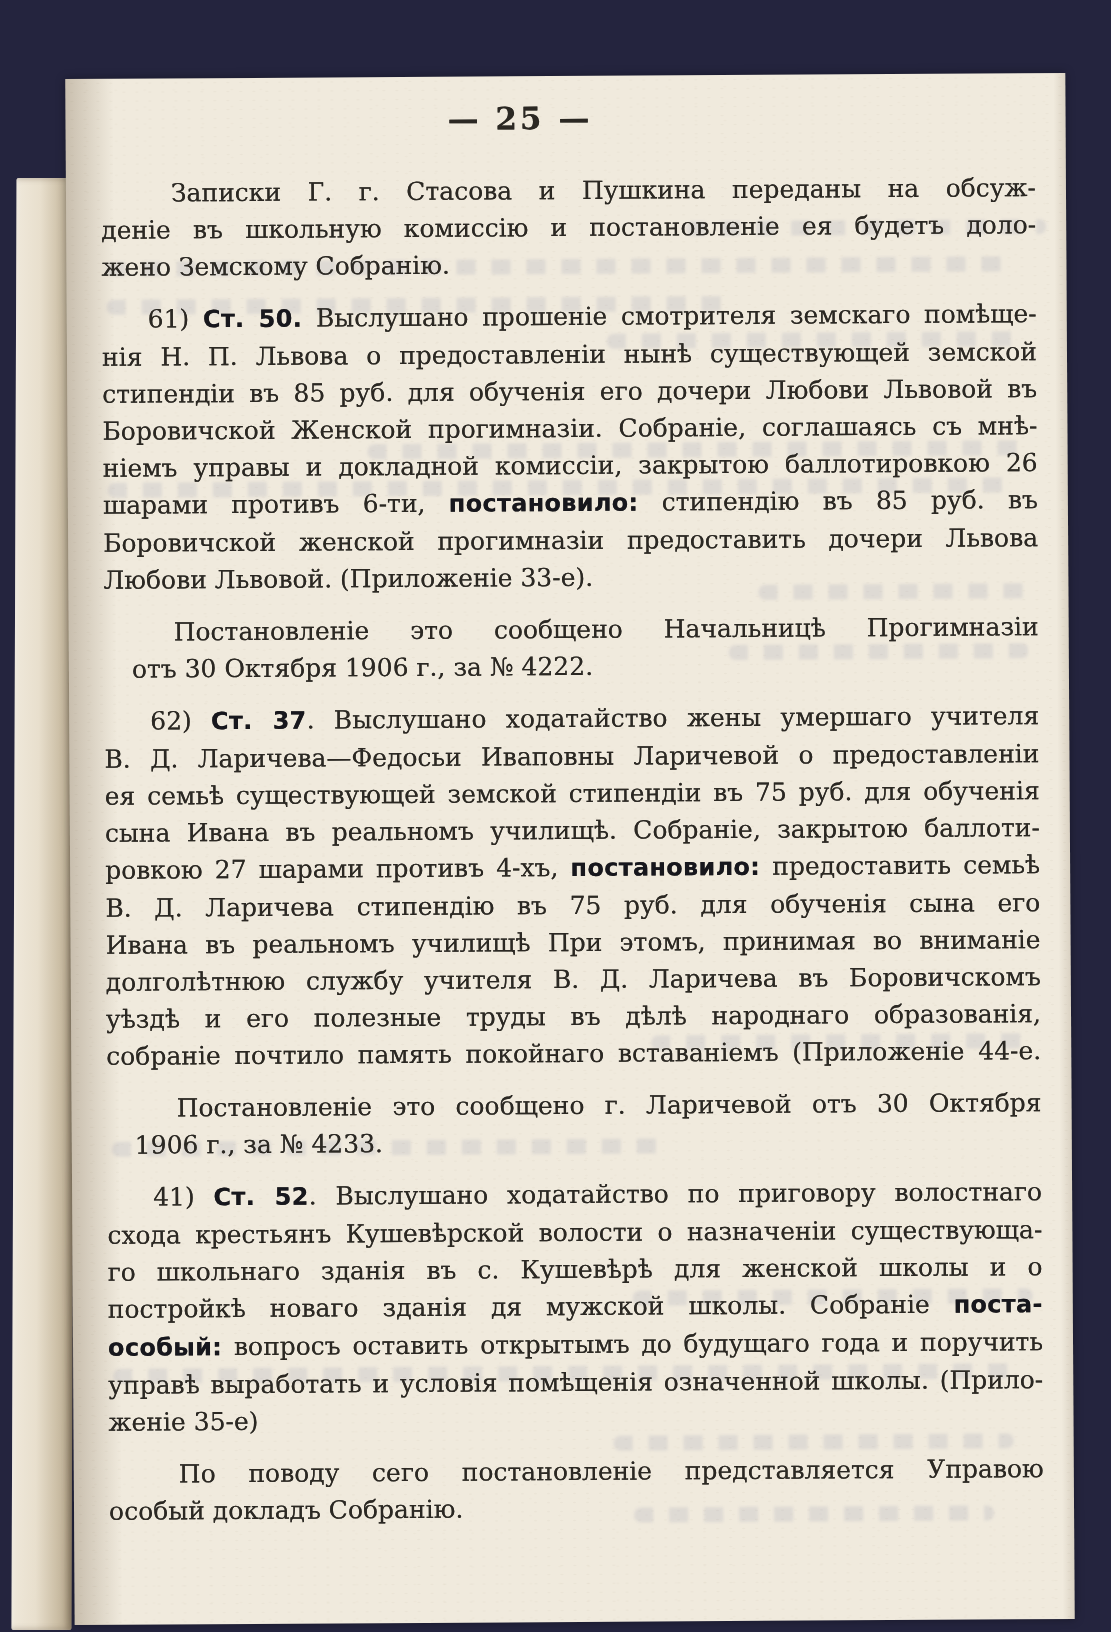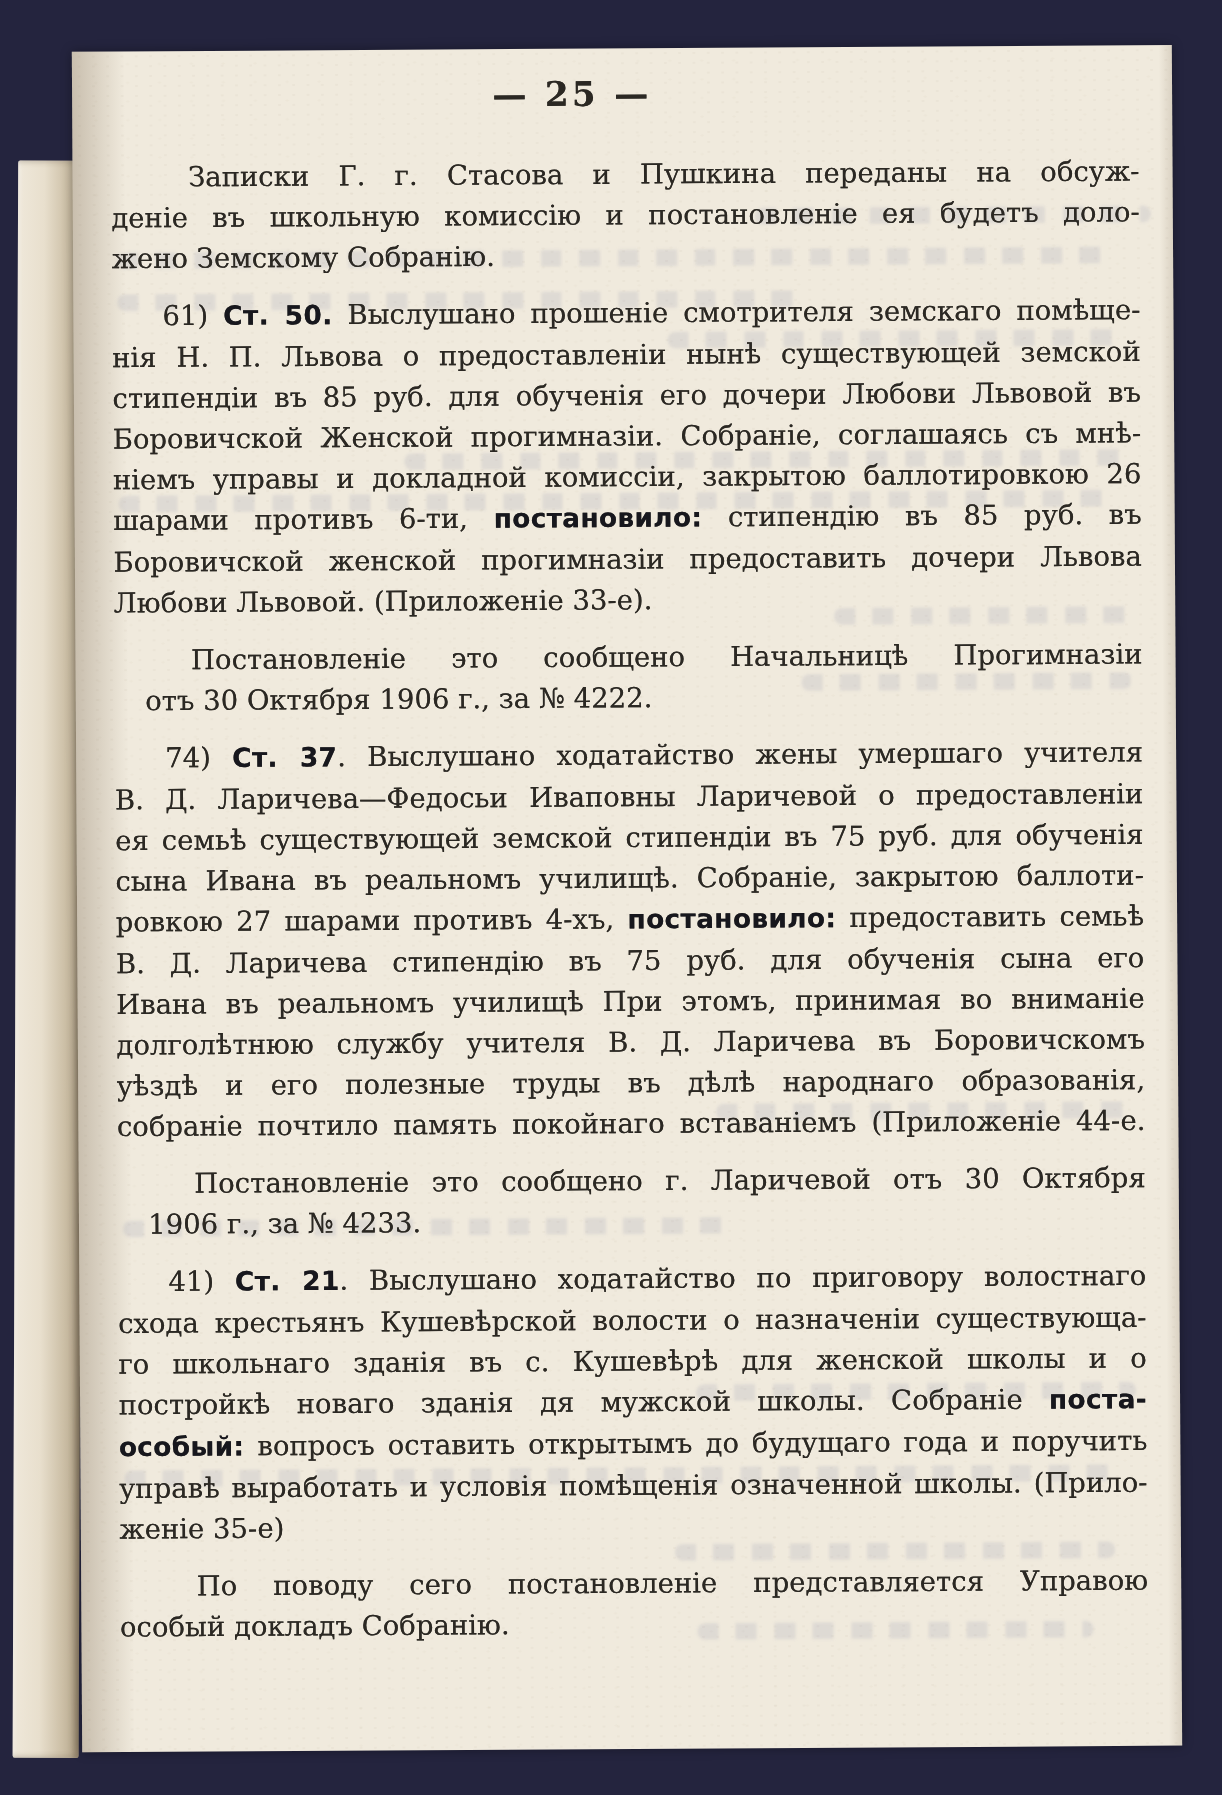--- a/index.html
+++ b/index.html
@@ -12,21 +12,21 @@
   }
   * { box-sizing: border-box; }
   html, body { margin: 0; padding: 0; }
   body {
     width: 1111px; height: 1632px;
     position: relative;
     overflow: hidden;
     background: var(--cover);
     font-family: "DejaVu Serif", "Liberation Serif", serif;
   }
-  .cover { position: absolute; inset: 0; }
+  .cover { position: absolute; inset: 0; margin-top: 32px; }
 
   
   .edge-stack {
     position: absolute;
     left: 14px; top: 146px;
     width: 60px; height: 1452px;
     background: linear-gradient(90deg, #efe8da 0%, #e8dfcd 40%, #ccbfa6 75%, #b2a389 100%);
     box-shadow: inset -4px 0 6px rgba(90,75,55,0.45), inset 2px 0 3px rgba(255,255,255,0.35);
     transform: rotate(0.2deg);
     border-radius: 2px;
@@ -150,37 +150,37 @@
           <div class="line stretch"><span>ніемъ управы и докладной комиссіи, закрытою баллотировкою 26</span></div>
           <div class="line stretch"><span>шарами противъ 6-ти, </span><span class="b">постановило:</span><span> стипендію въ 85 руб. въ</span></div>
           <div class="line stretch"><span>Боровичской женской прогимназіи предоставить дочери Львова</span></div>
           <div class="line flush"><span>Любови Львовой. (Приложеніе 33-е).</span></div>
         </div>
         <div class="para indent-md">
           <div class="line stretch first"><span>Постановленіе это сообщено Начальницѣ Прогимназіи</span></div>
           <div class="line flush ind2"><span>отъ 30 Октября 1906 г., за № 4222.</span></div>
         </div>
         <div class="para indent-sm">
-          <div class="line stretch first"><span>74) </span><span class="b">Ст. 37</span><span>. Выслушано ходатайство жены умершаго учителя</span></div>
+          <div class="line stretch first"><span>62) </span><span class="b">Ст. 37</span><span>. Выслушано ходатайство жены умершаго учителя</span></div>
           <div class="line stretch"><span>В. Д. Ларичева—Федосьи Иваповны Ларичевой о предоставленіи</span></div>
           <div class="line stretch"><span>ея семьѣ существующей земской стипендіи въ 75 руб. для обученія</span></div>
           <div class="line stretch"><span>сына Ивана въ реальномъ училищѣ. Собраніе, закрытою баллоти-</span></div>
           <div class="line stretch"><span>ровкою 27 шарами противъ 4-хъ, </span><span class="b">постановило:</span><span> предоставить семьѣ</span></div>
           <div class="line stretch"><span>В. Д. Ларичева стипендію въ 75 руб. для обученія сына его</span></div>
           <div class="line stretch"><span>Ивана въ реальномъ училищѣ При этомъ, принимая во вниманіе</span></div>
           <div class="line stretch"><span>долголѣтнюю службу учителя В. Д. Ларичева въ Боровичскомъ</span></div>
           <div class="line stretch"><span>уѣздѣ и его полезные труды въ дѣлѣ народнаго образованія,</span></div>
           <div class="line stretch"><span>собраніе почтило память покойнаго вставаніемъ (Приложеніе 44-е.</span></div>
         </div>
         <div class="para indent-md">
           <div class="line stretch first"><span>Постановленіе это сообщено г. Ларичевой отъ 30 Октября</span></div>
           <div class="line flush ind2"><span>1906 г., за № 4233.</span></div>
         </div>
         <div class="para indent-sm">
-          <div class="line stretch first"><span>41) </span><span class="b">Ст. 21</span><span>. Выслушано ходатайство по приговору волостнаго</span></div>
+          <div class="line stretch first"><span>41) </span><span class="b">Ст. 52</span><span>. Выслушано ходатайство по приговору волостнаго</span></div>
           <div class="line stretch"><span>схода крестьянъ Кушевѣрской волости о назначеніи существующа-</span></div>
           <div class="line stretch"><span>го школьнаго зданія въ с. Кушевѣрѣ для женской школы и о</span></div>
           <div class="line stretch"><span>постройкѣ новаго зданія дя мужской школы. Собраніе </span><span class="b">поста-</span></div>
           <div class="line stretch"><span class="b">особый:</span><span> вопросъ оставить открытымъ до будущаго года и поручить</span></div>
           <div class="line stretch"><span>управѣ выработать и условія помѣщенія означенной школы. (Прило-</span></div>
           <div class="line flush"><span>женіе 35-е)</span></div>
         </div>
         <div class="para indent-md">
           <div class="line stretch first"><span>По поводу сего постановленіе представляется Управою</span></div>
           <div class="line flush"><span>особый докладъ Собранію.</span></div>

